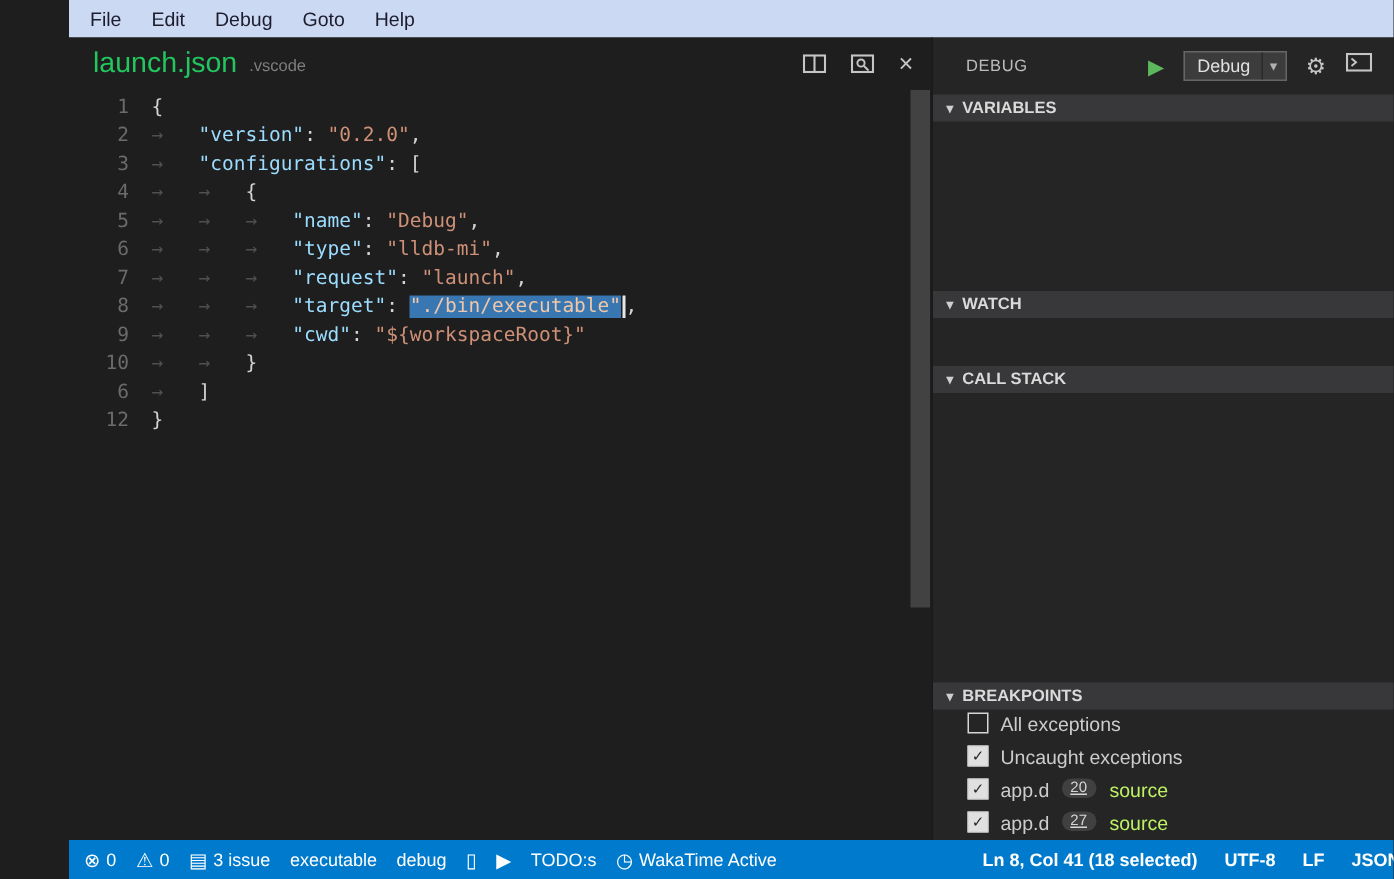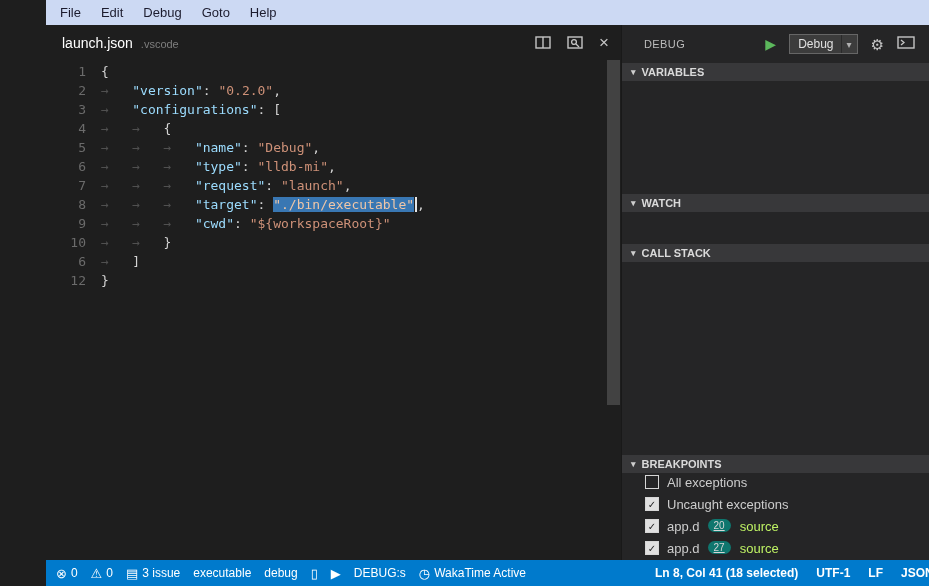--- a/index.html
+++ b/index.html
@@ -9,21 +9,21 @@
   
   .menu-bar{height:25px;background:#ccd9f3;display:flex;align-items:center;padding-left:4px;flex-shrink:0;}
   .menu-item{padding:4px 10px;font-size:13px;color:#1c1c2e;cursor:default;}
 
   
   .main{flex:1;display:flex;min-height:0;}
 
   
   .editor{width:575px;display:flex;flex-direction:column;background:#1e1e1e;flex-shrink:0;}
   .editor-header{height:35px;display:flex;align-items:center;padding:0 12px 0 16px;flex-shrink:0;}
-  .tab-title{color:#ffffff;font-size:14px;}
+  .tab-title{color:#22c55e;font-size:19px;}
   .tab-path{color:#7e7e7e;font-size:11px;margin-left:8px;margin-top:2px;}
   .header-icons{margin-left:auto;display:flex;align-items:center;gap:16px;color:#c5c5c5;}
   .header-icons svg{display:block;}
   .close-glyph{font-size:17px;line-height:1;color:#c5c5c5;cursor:pointer;}
 
   .code-area{flex:1;position:relative;font-family:"DejaVu Sans Mono",monospace;font-size:13px;line-height:19px;padding-top:2px;}
   .code-line{display:flex;height:19px;white-space:pre;}
   .ln{width:40px;padding-right:15px;text-align:right;color:#6b6b6b;flex-shrink:0;}
   .t-ws{display:inline-block;width:4ch;color:#505050;}
   .t-key{color:#9cdcfe;}
@@ -47,21 +47,21 @@
   .section-chev{font-size:9px;color:#cfcfcf;}
   .sec-body{flex-shrink:0;}
   .body-variables{height:113px;}
   .body-watch{height:32px;}
   .body-callstack{height:193px;}
   .body-breakpoints{flex:1;min-height:0;overflow:hidden;padding-top:2px;}
 
   .bp-row{height:22px;display:flex;align-items:flex-start;padding-left:23px;font-size:13px;color:#cccccc;cursor:pointer;}
   .cb{width:12px;height:12px;border:1px solid #d6d6d6;margin-right:8px;flex-shrink:0;display:flex;align-items:center;justify-content:center;font-size:10px;color:#252526;background:transparent;}
   .cb.checked{background:#e0e0e0;}
-  .bp-badge{background:#0f766e;color:#d6d6d6;font-size:10px;border-radius:8px;padding:1px 6px;margin-left:8px;text-decoration:underline;}
+  .bp-badge{background:#404040;color:#d6d6d6;font-size:10px;border-radius:8px;padding:1px 6px;margin-left:8px;text-decoration:underline;}
   .bp-detail{color:#bef264;margin-left:9px;}
 
   
   .activity-bar{width:44px;background:#333333;display:flex;flex-direction:column;align-items:center;padding-top:7px;flex-shrink:0;}
   .ab-item{width:44px;height:51px;display:flex;align-items:center;justify-content:center;cursor:pointer;}
   .ab-item svg{display:block;}
 
   
   .status-bar{height:26px;background:#007acc;color:#ffffff;display:flex;align-items:center;font-size:12px;padding:0 10px;flex-shrink:0;}
   .sb-left{display:flex;align-items:center;gap:13px;}
@@ -239,33 +239,33 @@
         <div class="sb-item">
           <span>debug</span>
         </div>
         <div class="sb-item">
           <span class="sb-icon">▯</span>
         </div>
         <div class="sb-item">
           <span class="sb-icon">▶</span>
         </div>
         <div class="sb-item">
-          <span>DEBUG:s</span>
+          <span>TODO:s</span>
         </div>
         <div class="sb-item">
           <span class="sb-icon">◷</span>
           <span>WakaTime Active</span>
         </div>
       </div>
     <div class="sb-right">
         <div class="sb-item">
           <span>Ln 8, Col 41 (18 selected)</span>
         </div>
         <div class="sb-item">
-          <span>UTF-1</span>
+          <span>UTF-8</span>
         </div>
         <div class="sb-item">
           <span>LF</span>
         </div>
         <div class="sb-item">
           <span>JSON</span>
         </div>
         <div class="sb-item">
           <span class="sb-icon">☺</span>
         </div>

